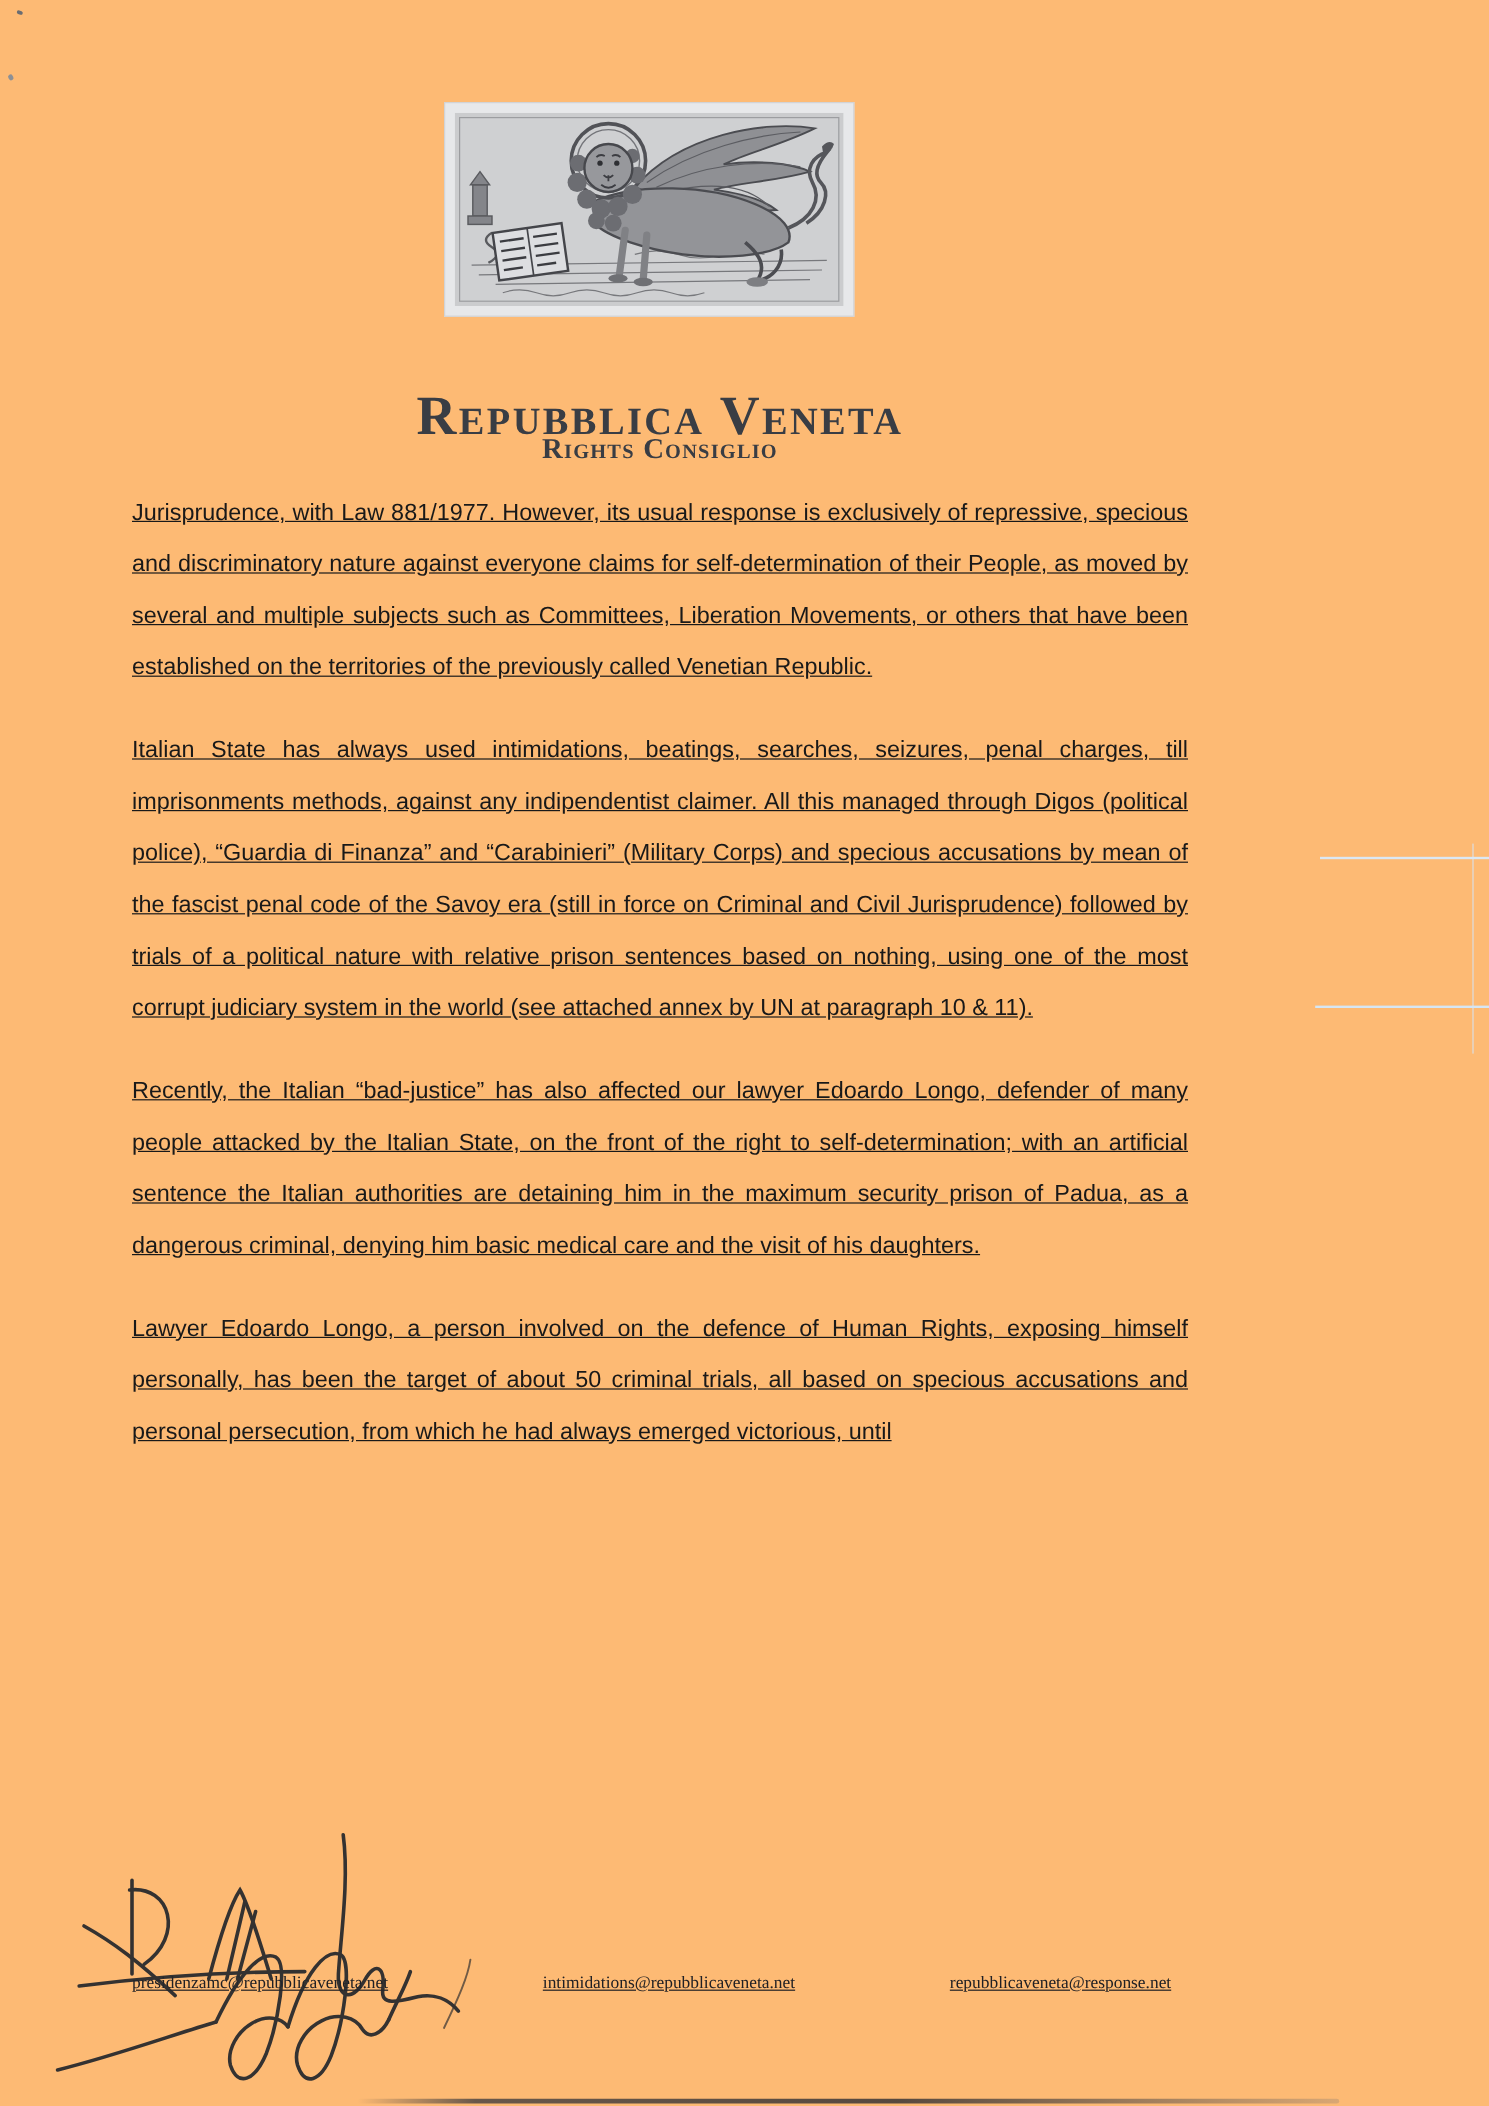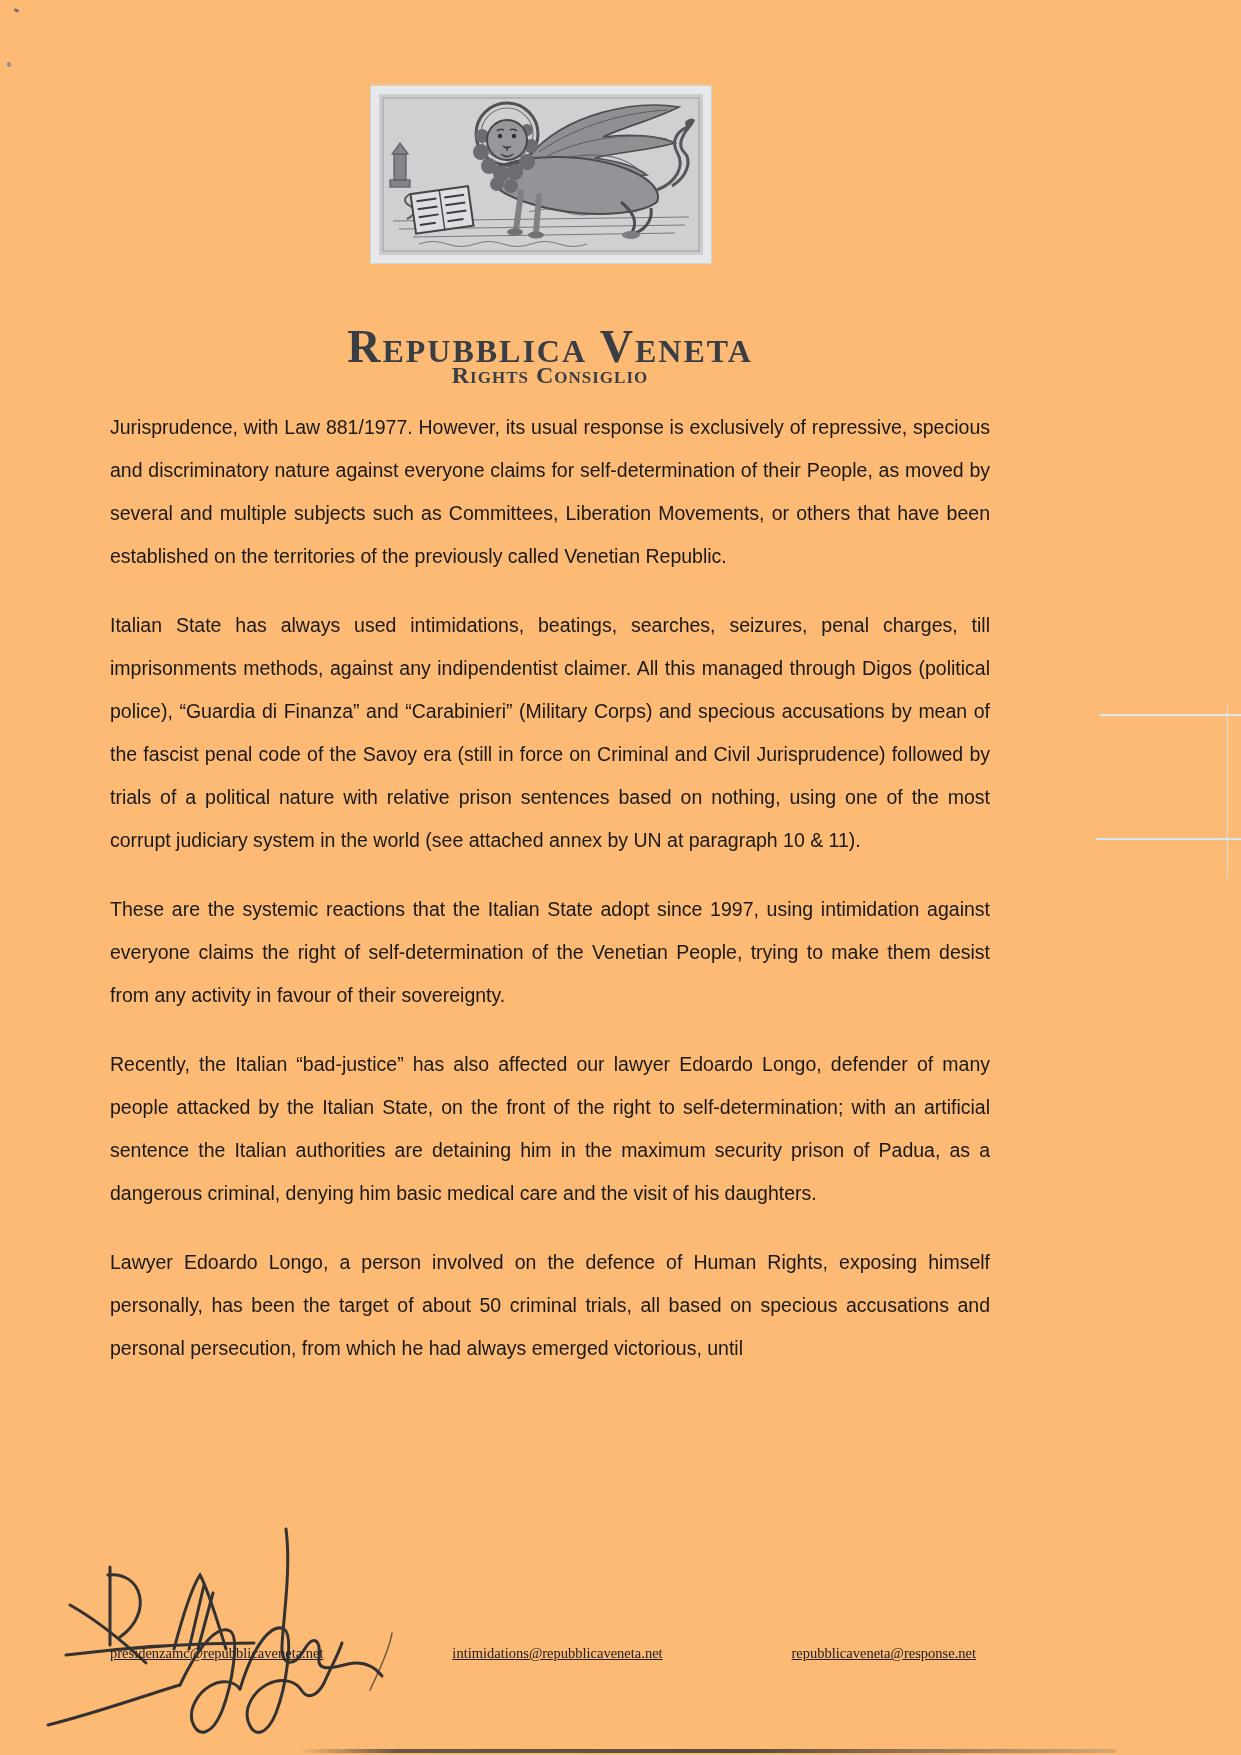--- a/index.html
+++ b/index.html
@@ -41,21 +41,21 @@
     line-height:26px;
   }
   
   .body-text{
     position:absolute;left:110px;top:406px;width:880px;
     color:#191919;
     font-size:19.5px;
     line-height:43px;
     text-align:justify;
   }
-  .body-text p{margin:0 0 26px 0;}
+  .body-text p{margin:0 0 26px 0;text-decoration:underline;}
   .body-text p:last-child{margin-bottom:0;}
   
   .footer-site{
     position:absolute;left:110px;top:1568px;width:880px;
     text-align:center;
     font-family:"Liberation Serif", serif;
     font-size:16.5px;
     color:#1d1d1f;
   }
   .footer-site a{color:#1d1d1f;text-decoration:underline;}
@@ -170,21 +170,20 @@
       <path d="M306 28 q6 -6 10 -2 q-2 7 -9 8 z" fill="#55565b"></path>
     </svg>
   </figure>
 
   <h1 class="doc-title">Repubblica Veneta</h1>
   <h2 class="doc-subtitle">Rights Consiglio</h2>
 
   <div class="body-text">
     <p>Jurisprudence, with Law 881/1977.  However, its usual response is exclusively of repressive, specious and discriminatory nature against everyone claims for self-determination of their People, as moved by several and multiple subjects such as Committees, Liberation Movements, or others that have been established on the territories of the previously called Venetian Republic.</p>
     <p>Italian State has always used intimidations, beatings, searches, seizures, penal charges, till imprisonments methods, against any indipendentist claimer.  All this managed through Digos (political police), “Guardia di Finanza” and “Carabinieri” (Military Corps) and specious accusations by mean of the fascist penal code of the Savoy era (still in force on Criminal and Civil Jurisprudence) followed by trials of a political nature with relative prison sentences based on nothing, using one of the most corrupt judiciary system in the world (see attached annex by UN at paragraph 10 &amp; 11).</p>
-    <p>These are the systemic reactions that the Italian State adopt since 1997, using intimidation against everyone claims the right of self-determination of the Venetian People, trying to make them desist from any activity in favour of their sovereignty.</p>
     <p>Recently, the Italian “bad-justice” has also affected our lawyer Edoardo Longo, defender of many people attacked by the Italian State, on the front of the right to self-determination; with an artificial sentence the Italian authorities are detaining him in the maximum security prison of Padua, as a dangerous criminal, denying him basic medical care and the visit of his daughters.</p>
     <p>Lawyer Edoardo Longo, a person involved on the defence of Human Rights, exposing himself personally, has been the target of about 50 criminal trials, all based on specious accusations and personal persecution, from which he had always emerged victorious, until</p>
   </div>
 
   <div class="footer-emails">
     <a href="#">presidenzamc@repubblicaveneta.net</a>
     <a href="#">intimidations@repubblicaveneta.net</a>
     <a href="#">repubblicaveneta@response.net</a>
   </div>
 

